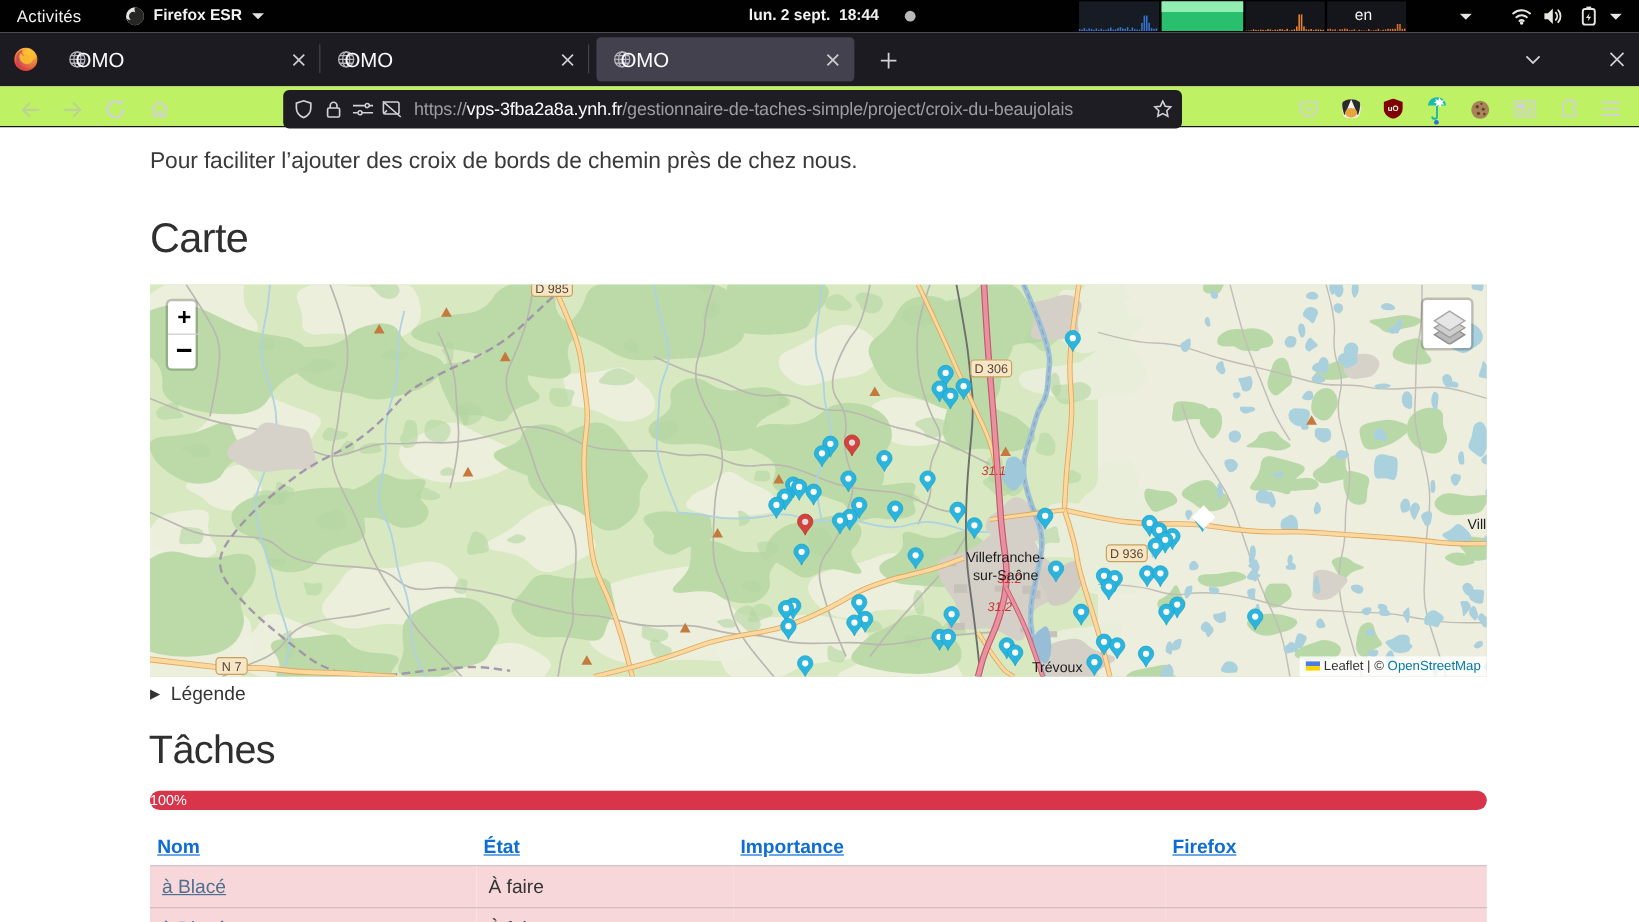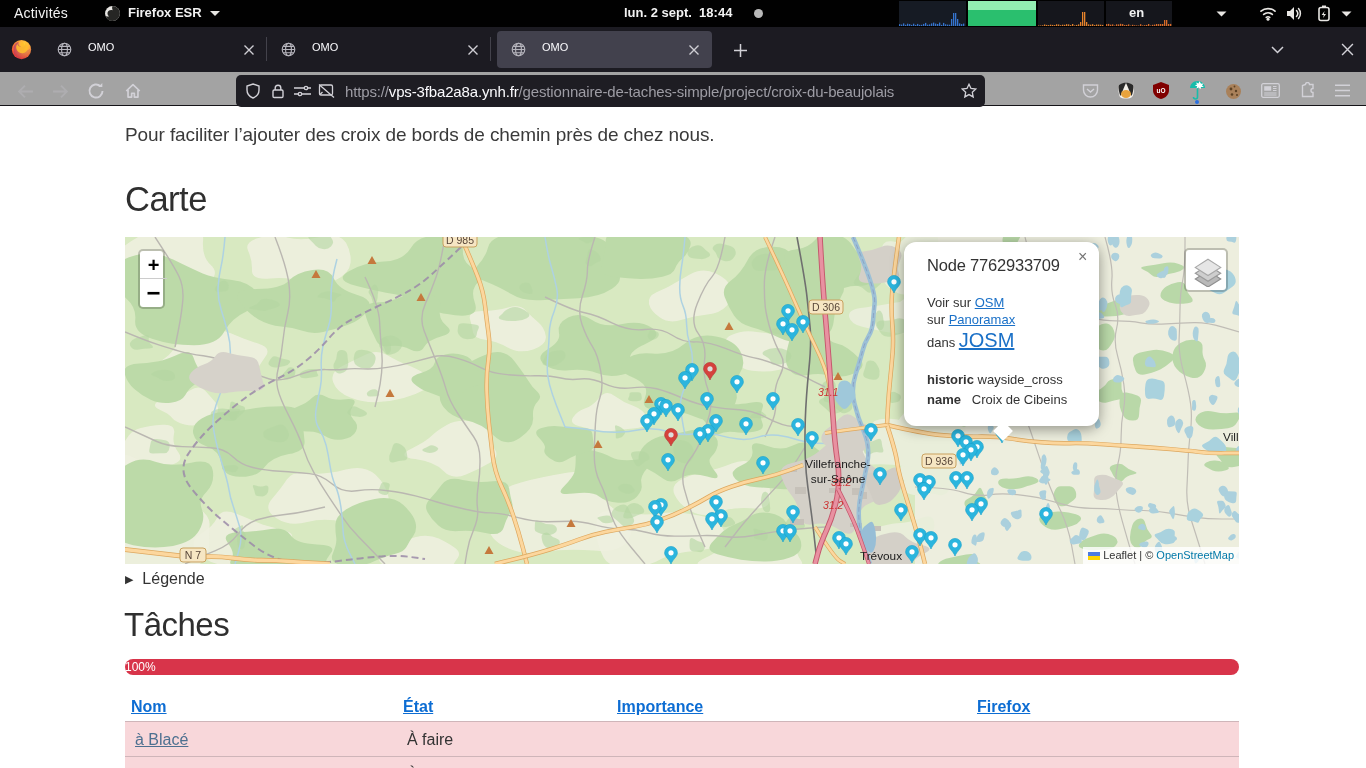--- a/index.html
+++ b/index.html
@@ -3,25 +3,25 @@
 * { margin:0; padding:0; box-sizing:border-box; }
 html,body { width:1366px; height:768px; overflow:hidden; font-family:"Liberation Sans", sans-serif; }
 .abs { position:absolute; }
 
 #gbar { position:absolute; top:0; left:0; width:1366px; height:27px; background:#010101; color:#fff; }
 #gbar .txt { position:absolute; top:5px; font-size:13px; color:#f2f2f2; }
 
 #tbar { position:absolute; top:27px; left:0; width:1366px; height:45px; background:#1c1b22; }
 .tab { position:absolute; top:4px; height:37px; }
 .tab .glb { position:absolute; left:14px; top:11px; }
-.tab .ttl { position:absolute; left:45px; top:10px; font-size:11px; color:#fbfbfe; }
+.tab .ttl { position:absolute; left:20px; top:10px; font-size:17px; color:#fbfbfe; }
 .tab .cls { position:absolute; right:10px; top:10px; font-size:15px; color:#cfced4; }
 .tabsep { position:absolute; top:10px; width:1px; height:24px; background:#43424b; }
 
-#nbar { position:absolute; top:72px; left:0; width:1366px; height:34px; background:#a3a3a3; border-bottom:1px solid #141317; }
+#nbar { position:absolute; top:72px; left:0; width:1366px; height:34px; background:#bef264; border-bottom:1px solid #141317; }
 #urlfield { position:absolute; left:236px; top:3px; width:749px; height:32px; background:#1e1d23; border-radius:5px; }
 .nicon { position:absolute; top:0; color:#c9c8ce; }
 
 #page { position:absolute; top:112px; left:0; width:1118px; height:656px; background:#fff; color:#333; }
 #page a { text-decoration:underline; }
 #mapbox { position:absolute; left:125px; top:125px; width:1114px; height:327px; background:#d7e8bf; overflow:hidden; }
 .leaflet-ctl { position:absolute; background:#fff; border:2px solid rgba(0,0,0,0.2); border-radius:5px; background-clip:padding-box; }
 #zoomctl { left:13px; top:12px; width:27px; }
 .zbtn { width:27px; height:28px; text-align:center; font:bold 20px/28px "Liberation Sans",sans-serif; color:#000; }
 #layersctl { right:11px; top:11px; width:44px; height:44px; }
@@ -150,21 +150,21 @@
       <rect x="255" y="23.6" width="1.3" height="1.4" fill="#d96c28"></rect>
       <rect x="257" y="23.0" width="1.3" height="2.0" fill="#d96c28"></rect>
       <rect x="259" y="23.1" width="1.3" height="1.9" fill="#d96c28"></rect>
       <rect x="261" y="23.0" width="1.3" height="2.0" fill="#d96c28"></rect>
       <rect x="263" y="23.0" width="1.3" height="2.0" fill="#d96c28"></rect>
       <rect x="265" y="19.0" width="1.3" height="6.0" fill="#d96c28"></rect>
       <rect x="267" y="19.0" width="1.3" height="6.0" fill="#d96c28"></rect>
       <rect x="269" y="23.0" width="1.3" height="2.0" fill="#d96c28"></rect>
       <rect x="271" y="22.9" width="1.3" height="2.1" fill="#d96c28"></rect>
     </svg>
-    <div class="txt" style="left:1129px;font-weight:bold;text-align:center;">en</div>
+    <div class="txt" style="left:1129px;font-weight:normal;text-align:center;">en</div>
     <svg class="abs" style="left:1216px;top:11px" width="11" height="7">
       <path d="M0.5 0.5l5 5 5-5z" fill="#e8e6e3"></path>
     </svg>
     <svg class="abs" style="left:1259px;top:6px" width="18" height="15" viewBox="0 0 18 15">
       <g fill="none" stroke="#e8e6e3" stroke-width="1.7" stroke-linecap="round">
         <path d="M2 5.2a10.5 10.5 0 0 1 14 0"></path>
         <path d="M4.7 8.4a6.5 6.5 0 0 1 8.6 0"></path>
         <path d="M7.3 11.4a2.8 2.8 0 0 1 3.4 0"></path>
       </g>
       <circle cx="9" cy="13.2" r="1.5" fill="#e8e6e3"></circle>
@@ -946,26 +946,20 @@
         <div class="zbtn" style="border-bottom:1px solid #ccc">+</div>
         <div class="zbtn" style="font-size:24px">−</div>
       </div>
       <div id="layersctl" class="leaflet-ctl"><svg style="margin:7px" width="30" height="30" viewBox="0 0 26 26">
           <g>
             <path d="M13 12L24 19 13 26 2 19z" fill="#b9b9b9" stroke="#8f8f8f" stroke-width="1"></path>
             <path d="M13 7L24 14 13 21 2 14z" fill="#cecece" stroke="#9a9a9a" stroke-width="1"></path>
             <path d="M13 2L24 9 13 16 2 9z" fill="#e6e6e6" stroke="#a8a8a8" stroke-width="1"></path>
           </g>
         </svg></div>
-      <div id="popup">
-        <div class="abs" style="left:23px;top:14px;font-size:16.5px;color:#333;letter-spacing:-0.2px">Node 7762933709</div>
-        <div class="abs" style="left:174px;top:6px;font-size:16px;color:#757575">×</div>
-        <div class="abs" style="left:23px;top:52px;line-height:17px">Voir sur <a href="#">OSM</a><br>sur <a href="#">Panoramax</a><br><span style="line-height:24px">dans <a href="#" style="font-size:20px">JOSM</a></span></div>
-        <div class="abs" style="left:23px;top:128px;line-height:20px"><b>historic</b> wayside_cross<br><b>name</b> &nbsp;&nbsp;Croix de Cibeins</div>
-      </div>
       <div id="poptip"></div>
       <div id="attrib"><svg width="12" height="8" style="vertical-align:-1px">
           <rect width="12" height="4" fill="#4c7be1"></rect>
           <rect y="4" width="12" height="4" fill="#ffd500"></rect>
         </svg> Leaflet | © <a href="#">OpenStreetMap</a></div>
     </div>
     <div class="abs" style="left:125px;top:458px;font-size:16px;color:#333"><span style="font-size:11px;vertical-align:1px">▶</span>&nbsp; Légende</div>
     <div class="abs" style="left:124px;top:494px;font-size:33px;color:#2f2f2f;letter-spacing:-0.5px">Tâches</div>
     <div id="pgbar">100%</div>
     <table id="tasks">

